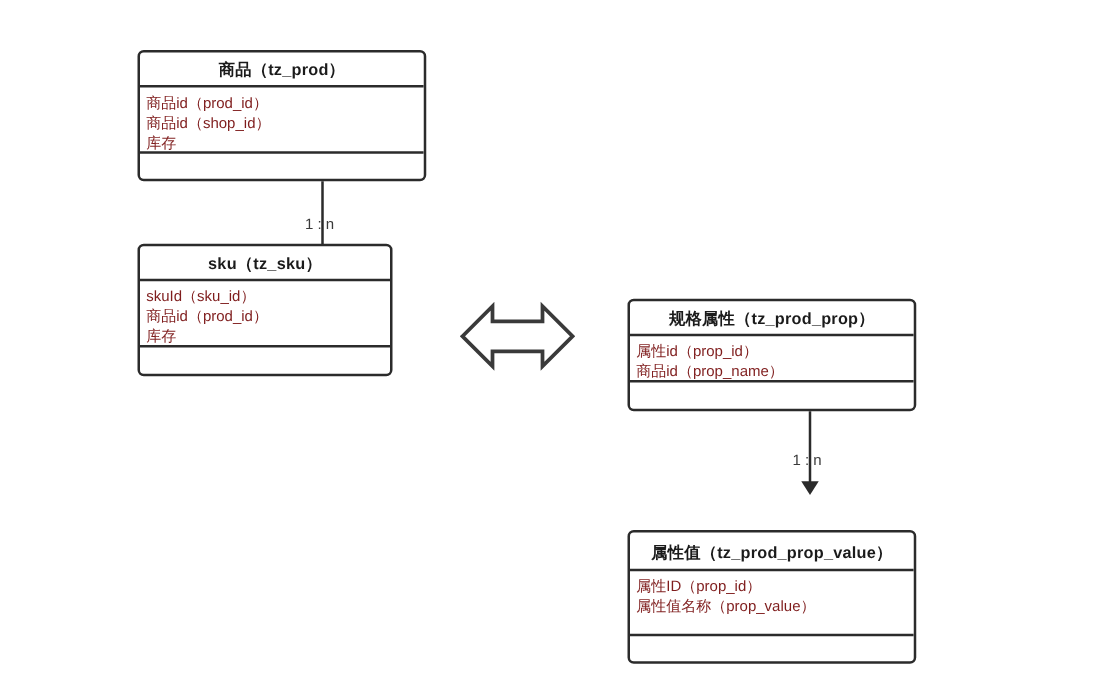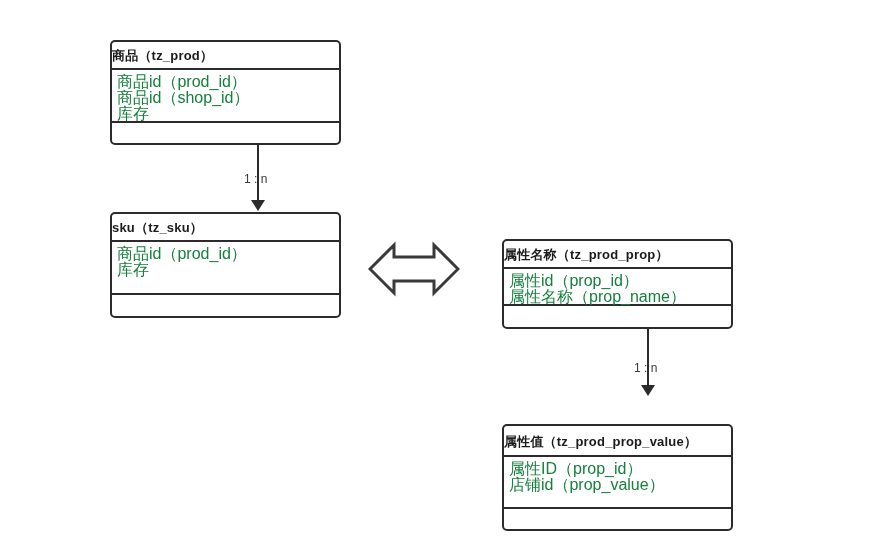--- a/index.html
+++ b/index.html
@@ -26,36 +26,37 @@
     box-sizing: border-box;
     background: #ffffff;
     border: 2px solid #2b2b2b;
     border-radius: 5px;
     overflow: hidden;
   }
   .entity-header {
     box-sizing: border-box;
     height: 28px;
     line-height: 28px;
+    text-align: center;
     font-size: 13px;
     font-weight: bold;
     color: #1b1b1b;
     border-bottom: 2px solid #2b2b2b;
     white-space: nowrap;
     letter-spacing: 0.2px;
   }
   .entity-attrs {
     box-sizing: border-box;
     padding: 4px 0 4px 5px;
     border-bottom: 2px solid #2b2b2b;
   }
   .attr-row {
-    font-size: 16px;
+    font-size: 12px;
     line-height: 16px;
-    color: #15803d;
+    color: #7f1d1d;
     white-space: nowrap;
   }
   .entity-footer {
     box-sizing: border-box;
     height: 22px;
   }
 
   
   .connector {
     position: absolute;
@@ -101,52 +102,53 @@
     </div>
     <div class="entity-footer"></div>
   </div>
 
   <div class="connector" style="left:0; top:0; width:884px; height:539px; pointer-events:none;">
     <div class="conn-line" style="left:225px; top:145px; height:57px;"></div>
     <div class="conn-head" style="left:219px; top:200px;"></div>
     <div class="conn-label" style="left:212px; top:172px;">1 : n</div>
   </div>
 
-  <div class="entity" style="left:110px; top:212px; width:231px; height:106px;">
+  <div class="entity" style="left:110px; top:195px; width:204px; height:106px;">
     <div class="entity-header">sku（tz_sku）</div>
     <div class="entity-attrs" style="height:53px;">
+      <div class="attr-row">skuId（sku_id）</div>
       <div class="attr-row">商品id（prod_id）</div>
       <div class="attr-row">库存</div>
     </div>
     <div class="entity-footer"></div>
   </div>
 
   <div class="double-arrow" style="left:368px; top:236px; width:92px; height:66px;">
     <svg width="92" height="66" viewBox="0 0 92 66" xmlns="http://www.w3.org/2000/svg">
       <polygon points="2,33 26,9 26,21 66,21 66,9 90,33 66,57 66,45 26,45 26,57" fill="#ffffff" stroke="#3a3a3a" stroke-width="3" stroke-linejoin="miter"></polygon>
     </svg>
   </div>
 
   <div class="entity" style="left:502px; top:239px; width:231px; height:90px;">
-    <div class="entity-header">属性名称（tz_prod_prop）</div>
+    <div class="entity-header">规格属性（tz_prod_prop）</div>
     <div class="entity-attrs" style="height:37px;">
       <div class="attr-row">属性id（prop_id）</div>
-      <div class="attr-row">属性名称（prop_name）</div>
+      <div class="attr-row">商品id（prop_name）</div>
     </div>
     <div class="entity-footer"></div>
   </div>
 
   <div class="connector" style="left:0; top:0; width:884px; height:539px; pointer-events:none;">
     <div class="conn-line" style="left:615px; top:329px; height:58px;"></div>
     <div class="conn-head" style="left:609px; top:385px;"></div>
     <div class="conn-label" style="left:602px; top:361px;">1 : n</div>
   </div>
 
   <div class="entity" style="left:502px; top:424px; width:231px; height:107px;">
     <div class="entity-header" style="height:31px; line-height:31px;">属性值（tz_prod_prop_value）</div>
     <div class="entity-attrs" style="height:52px;">
       <div class="attr-row">属性ID（prop_id）</div>
-      <div class="attr-row">店铺id（prop_value）</div>
+      <div class="attr-row">属性值名称（prop_value）</div>
     </div>
     <div class="entity-footer"></div>
   </div>
 
 </div>
 
 </body></html>

